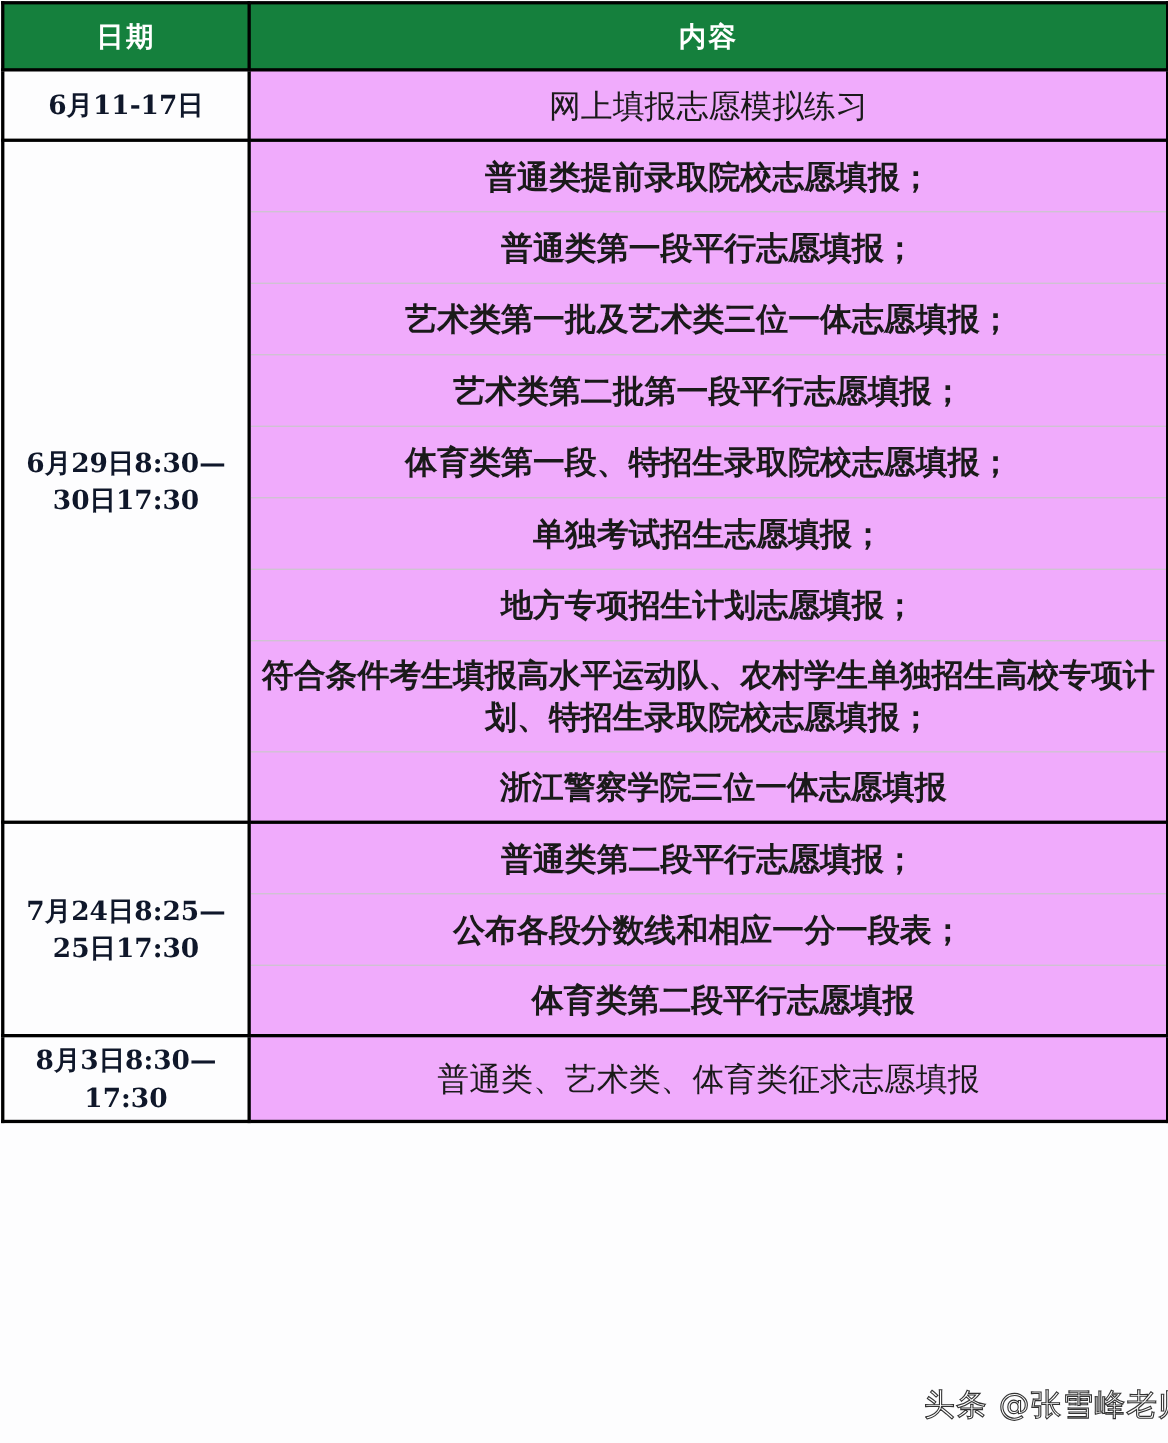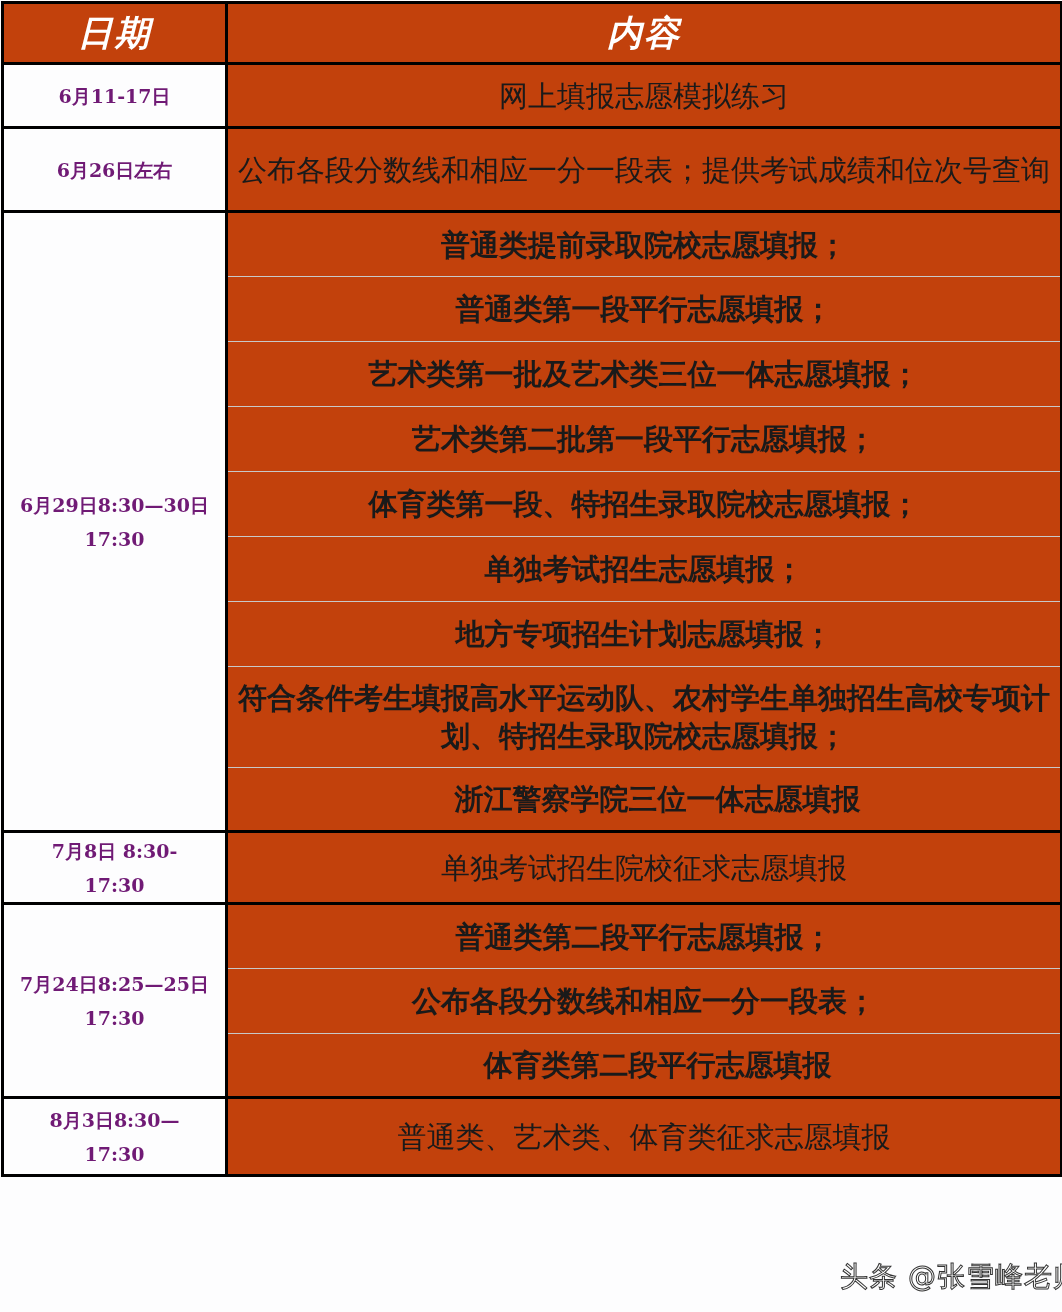--- a/index.html
+++ b/index.html
@@ -8,28 +8,28 @@
     table.schedule {
       position: absolute; left: 1px; top: 1px;
       width: 1059px; border-collapse: collapse; table-layout: fixed;
     }
     table.schedule td, table.schedule th {
       border: 3px solid #000000; padding: 0; text-align: center; vertical-align: middle;
     }
     col.c-date { width: 224px; }
     col.c-content { width: 835px; }
     th.hdr {
-      background: #c2410c; color: #ffffff; font-weight: bold; font-size: 35px;
-      height: 58px; letter-spacing: 2px; font-style: italic;
+      background: #15803d; color: #ffffff; font-weight: bold; font-size: 25px;
+      height: 58px; letter-spacing: 2px;
     }
     td.date {
       font-family: "DejaVu Serif", "Liberation Serif", serif; font-weight: bold;
-      font-size: 19px; line-height: 34px; color: #701a75; background: #fdfdfe;
+      font-size: 24px; line-height: 34px; color: #0f172a; background: #fdfdfe;
     }
-    td.content { background: #c2410c; }
+    td.content { background: #f0abfc; }
     .cell-text {
       font-family: "DejaVu Sans", "Liberation Sans", sans-serif;
       font-size: 29px; line-height: 38px; color: #1a1a1a; padding: 0 8px;
     }
     .sub { display: flex; align-items: center; justify-content: center; border-bottom: 1.5px solid #c8c8c8; font-weight: bold; }
     .sub:last-child { border-bottom: none; margin-left: 27px; }
     .watermark {
       position: absolute; left: 840px; top: 1258px; font-size: 28px; color: rgba(255,255,255,0.95);
       -webkit-text-stroke: 1px #333; font-family: "DejaVu Sans", sans-serif; letter-spacing: 1px;
       pointer-events: none; white-space: nowrap;
@@ -52,26 +52,20 @@
     </thead>
     <tbody>
 
       <tr style="height:64px">
         <td class="date">6月11-17日</td>
         <td class="content">
           <div class="cell-text">网上填报志愿模拟练习</div>
         </td>
       </tr>
 
-      <tr style="height:84px">
-        <td class="date">6月26日左右</td>
-        <td class="content">
-          <div class="cell-text">公布各段分数线和相应一分一段表；提供考试成绩和位次号查询</div>
-        </td>
-      </tr>
 
       <tr style="height:613px">
         <td class="date">
           <div style="padding:0 10px">6月29日8:30—30日17:30</div>
         </td>
         <td class="content">
           <div class="sub" style="height:63px">
               <div class="cell-text">普通类提前录取院校志愿填报；</div>
             </div>
           <div class="sub" style="height:64px">
@@ -94,28 +88,20 @@
             </div>
           <div class="sub" style="height:100px">
               <div class="cell-text">符合条件考生填报高水平运动队、农村学生单独招生高校专项计划、特招生录取院校志愿填报；</div>
             </div>
           <div class="sub" style="height:62px">
               <div class="cell-text">浙江警察学院三位一体志愿填报</div>
             </div>
         </td>
       </tr>
 
-      <tr style="height:72px">
-        <td class="date">
-          <div style="padding:0 20px">7月8日 8:30-17:30</div>
-        </td>
-        <td class="content">
-          <div class="cell-text">单独考试招生院校征求志愿填报</div>
-        </td>
-      </tr>
 
 
       <tr style="height:192px">
         <td class="date">
           <div style="padding:0 6px">7月24日8:25—25日17:30</div>
         </td>
         <td class="content">
           <div class="sub" style="height:63px">
               <div class="cell-text">普通类第二段平行志愿填报；</div>
             </div>

